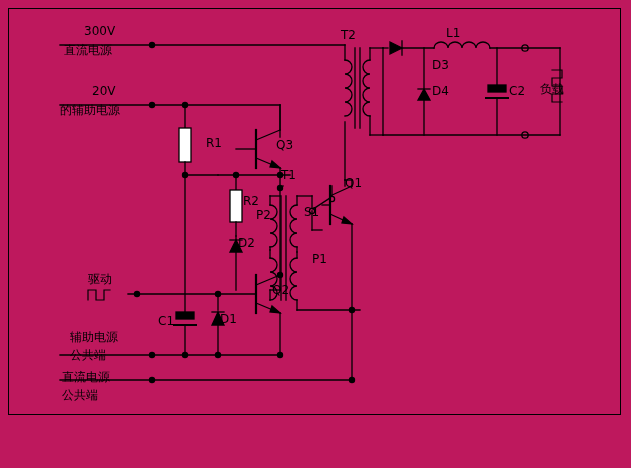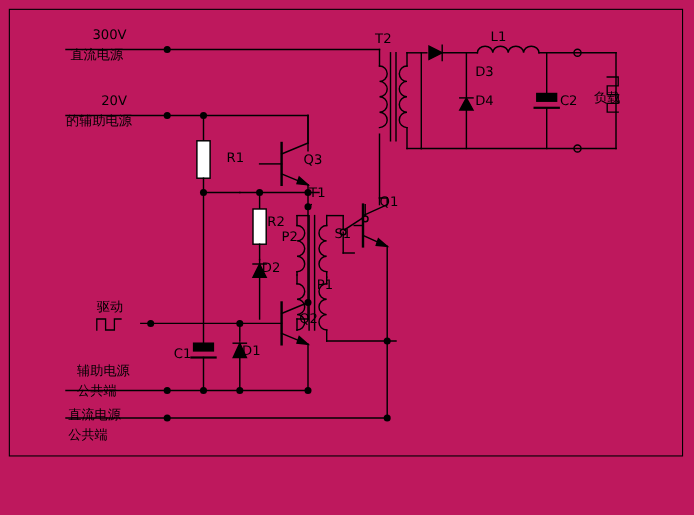--- a/index.html
+++ b/index.html
@@ -246,17 +246,17 @@
   <div class="lbl" style="left:238px; top:236px;">D2</div>
   <div class="lbl" style="left:384px; top:58px;margin-left:48px;">D3</div>
   <div class="lbl" style="left:432px; top:84px;">D4</div>
   <div class="lbl" style="left:345px; top:176px;">Q1</div>
   <div class="lbl" style="left:272px; top:283px;">Q2</div>
   <div class="lbl" style="left:276px; top:138px;">Q3</div>
   <div class="lbl" style="left:281px; top:168px;">T1</div>
   <div class="lbl" style="left:341px; top:28px;">T2</div>
   <div class="lbl" style="left:446px; top:26px;">L1</div>
   <div class="lbl" style="left:304px; top:205px;">S1</div>
-  <div class="lbl" style="left:288px; top:252px;">P1</div>
+  <div class="lbl" style="left:312px; top:252px;">P1</div>
   <div class="lbl" style="left:256px; top:208px;">P2</div>
 
 
 </div>
 
 </body></html>

